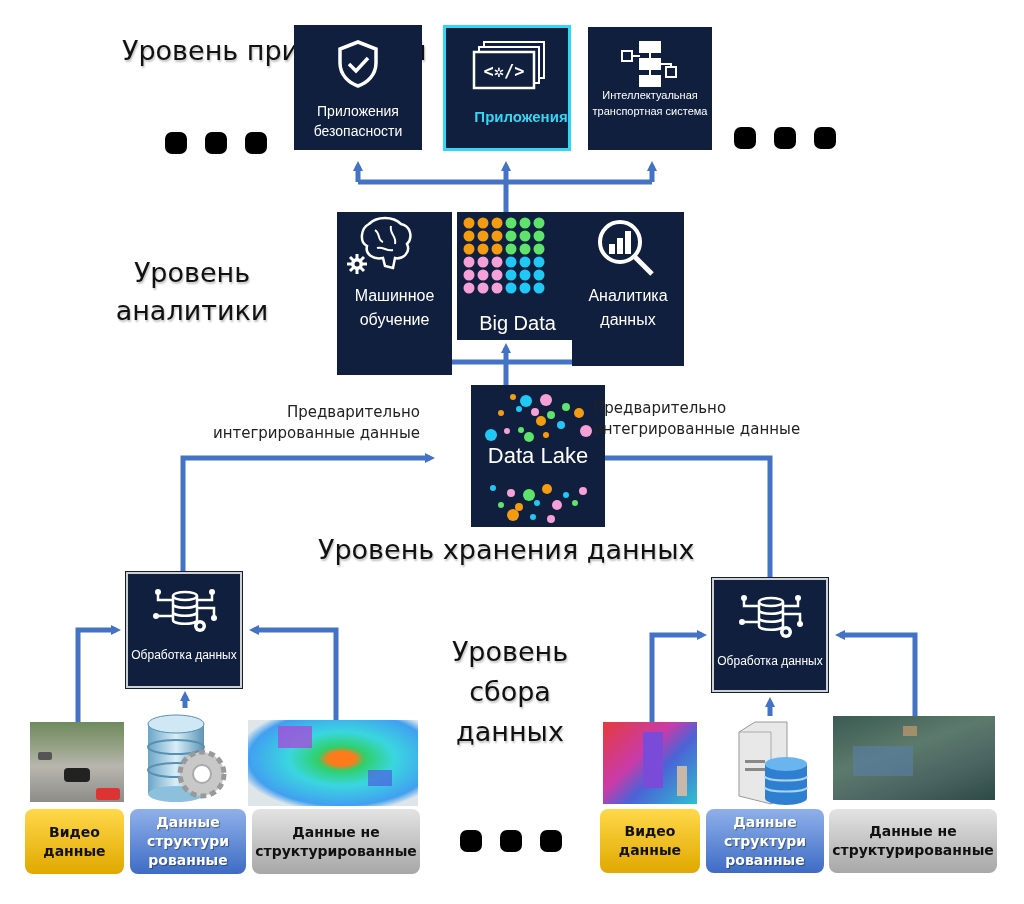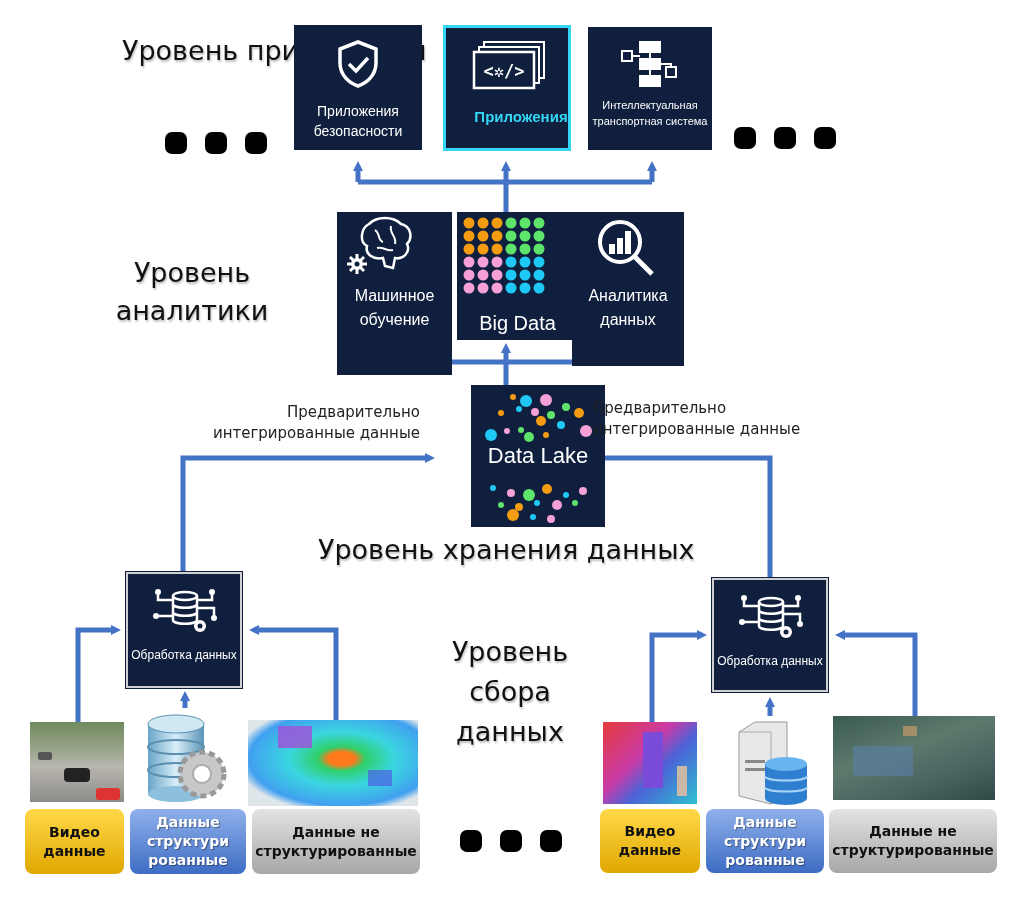--- a/index.html
+++ b/index.html
@@ -97,21 +97,21 @@
   <svg class="abs" style="left:30px;top:12px;" width="64" height="52" viewBox="0 0 64 52">
     <g fill="none" stroke="#fff" stroke-width="2">
       <rect x="22" y="3" width="20" height="10" fill="#fff"></rect>
       <rect x="22" y="20" width="20" height="10" fill="#fff"></rect>
       <rect x="22" y="37" width="20" height="10" fill="#fff"></rect>
       <rect x="4" y="12" width="10" height="10"></rect>
       <rect x="48" y="28" width="10" height="10"></rect>
       <path d="M32,13 L32,20 M32,30 L32,37 M14,17 L22,17 M42,25 L53,25 L53,28"></path>
     </g>
   </svg>
-  <div class="lbl" style="top:70px;font-size:11px;line-height:16px;">Интеллектуальная транспортная система</div>
+  <div class="lbl" style="top:60px;font-size:11px;line-height:16px;">Интеллектуальная транспортная система</div>
 </div>
 
 <div class="box" style="left:337px;top:212px;width:115px;height:163px;">
   <svg class="abs" style="left:10px;top:4px;" width="70" height="60" viewBox="0 0 70 60">
     <path d="M22,8 C30,0 46,0 54,8 C64,10 66,22 60,28 C64,36 56,44 48,42 L46,52 L38,50 L36,42 C26,44 18,38 20,30 C12,26 14,12 22,8 Z" fill="none" stroke="#fff" stroke-width="2.5"></path>
     <path d="M28,14 C34,18 30,24 36,26 M44,10 C42,18 50,20 48,28 M30,32 C36,30 40,36 46,34" fill="none" stroke="#fff" stroke-width="2"></path>
     <circle cx="10" cy="48" r="6" fill="#fff"></circle>
     <circle cx="10" cy="48" r="2.5" fill="#0f1f3d"></circle>
     <g stroke="#fff" stroke-width="3">
         <path d="M10,38 L10,58 M0,48 L20,48 M3,41 L17,55 M17,41 L3,55"></path>

